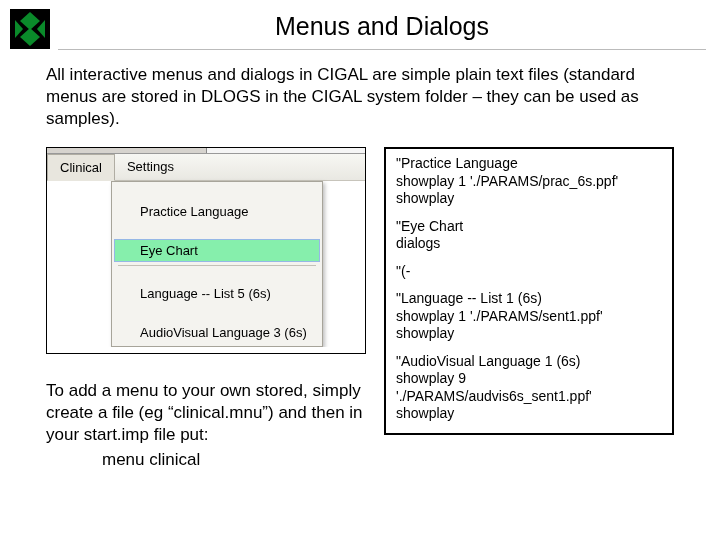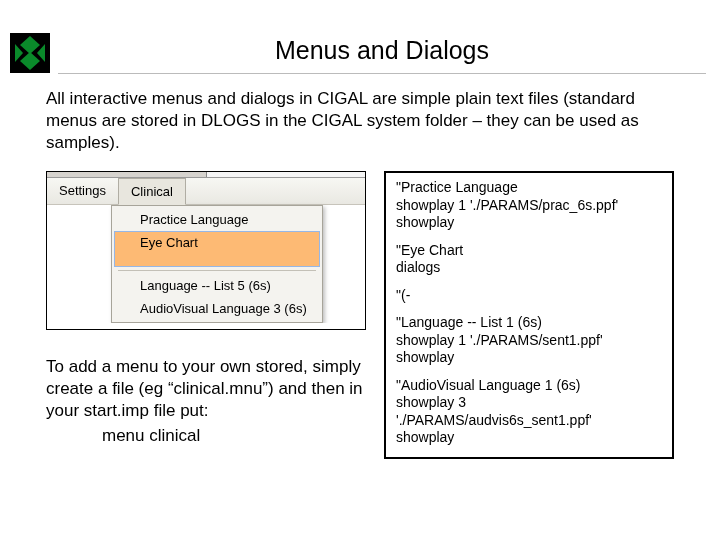--- a/index.html
+++ b/index.html
@@ -8,21 +8,20 @@
     height: 540px;
     background: #fff;
     font-family: Arial, Helvetica, sans-serif;
     color: #000;
     position: relative;
   }
   .header {
     display: flex;
     align-items: center;
     padding: 8px 0 14px 0;
-    margin-top: 24px;
   }
   .logo {
     width: 56px;
     height: 42px;
     margin-left: 2px;
     display: flex;
     align-items: center;
     justify-content: center;
   }
   .logo svg { display: block; }
@@ -91,25 +90,26 @@
     width: 212px;
     background: #f4f3ef;
     border: 1px solid #a7a49a;
     box-shadow: 2px 2px 4px rgba(0,0,0,.25);
     padding: 2px 2px;
   }
   .dropdown .di {
     padding: 4px 8px 4px 26px;
     font-size: 13px;
     white-space: nowrap;
+    margin-top: 16px;
   }
   .dropdown .di.hover {
-    background: #fdba74;
+    background: #86efac;
     border: 1px solid #96b7e6;
-    padding: 3px 7px 16px 25px;
+    padding: 3px 7px 3px 25px;
   }
   .dropdown .sep {
     height: 1px;
     background: #c3c0b7;
     margin: 3px 4px;
   }
   .menu-bottom-space {
     height: 6px;
     background:#fff;
   }
@@ -155,22 +155,22 @@
   <p class="para">All interactive menus and dialogs in CIGAL are simple plain text files (standard menus are stored in DLOGS in the CIGAL system folder – they can be used as samples).</p>
 
   <div class="columns">
     <div class="left-col">
       <div class="menu-mock">
         <div class="menu-bar-row">
           <div class="seg1"></div>
             <div class="seg2"></div>
         </div>
         <div class="menu-strip">
+          <div class="mi active">Clinical</div>
           <div class="mi">Settings</div>
-          <div class="mi active">Clinical</div>
         </div>
         <div class="dropdown">
           <div class="di">Practice Language</div>
           <div class="di hover">Eye Chart</div>
           <div class="sep"></div>
           <div class="di">Language -- List 5 (6s)</div>
           <div class="di">AudioVisual Language 3 (6s)</div>
         </div>
         <div class="menu-bottom-space"></div>
       </div>
@@ -193,19 +193,19 @@
         <div class="block">
           <div class="line">"(-</div>
         </div>
         <div class="block">
           <div class="line">"Language -- List 1 (6s)</div>
           <div class="line">showplay 1 './PARAMS/sent1.ppf'</div>
           <div class="line">showplay</div>
         </div>
         <div class="block" style="margin-bottom:0">
           <div class="line">"AudioVisual Language 1 (6s)</div>
-          <div class="line">showplay 3 './PARAMS/audvis6s_sent1.ppf'</div>
+          <div class="line">showplay 9 './PARAMS/audvis6s_sent1.ppf'</div>
           <div class="line">showplay</div>
         </div>
       </div>
     </div>
   </div>
 </div>
 
 </body></html>

